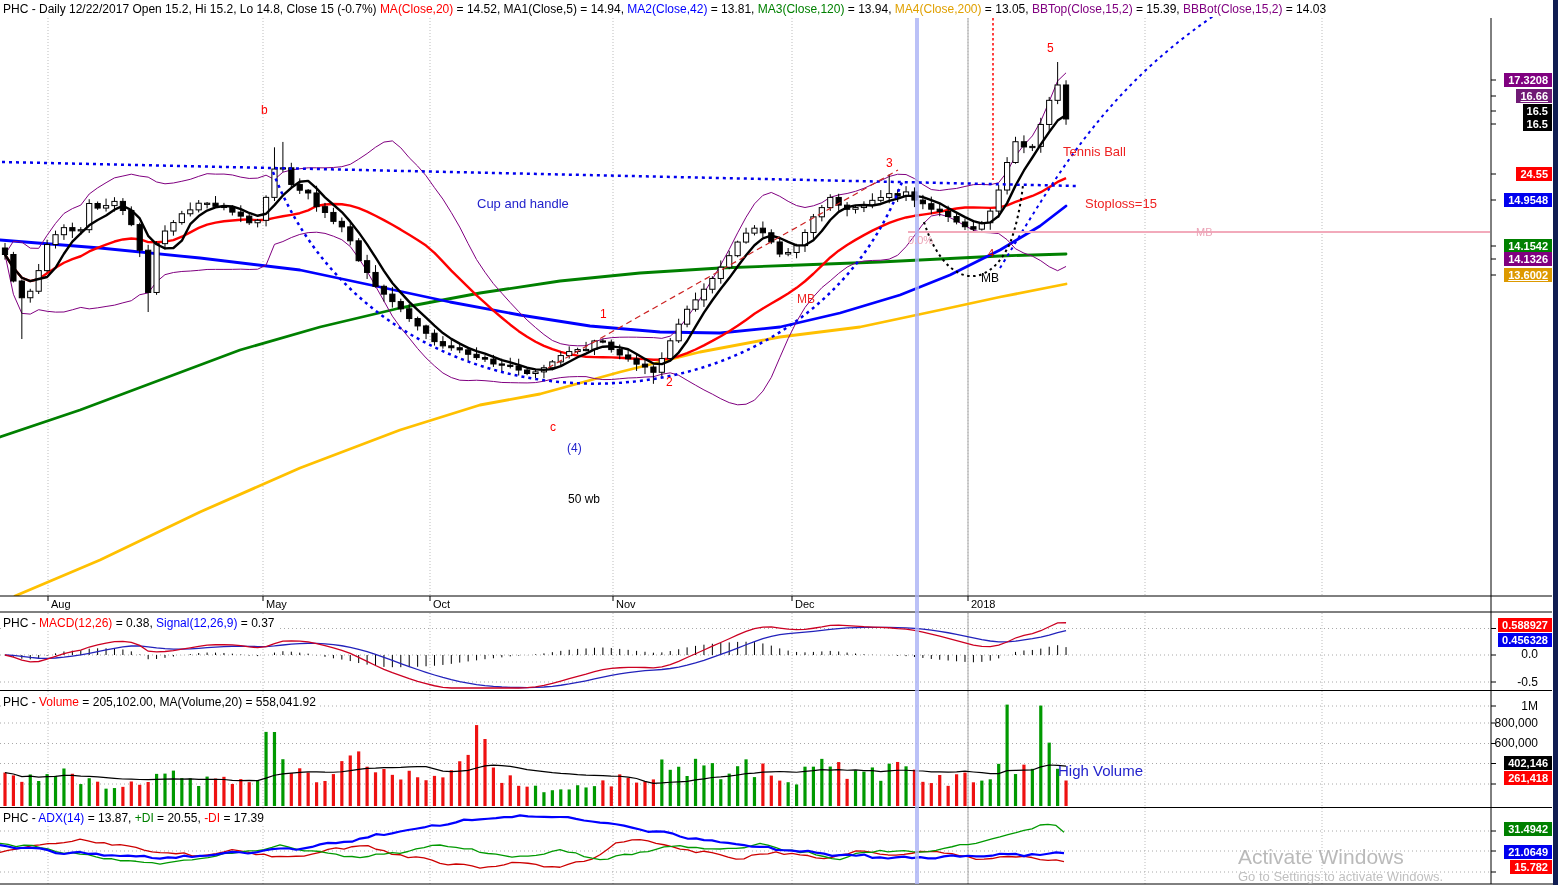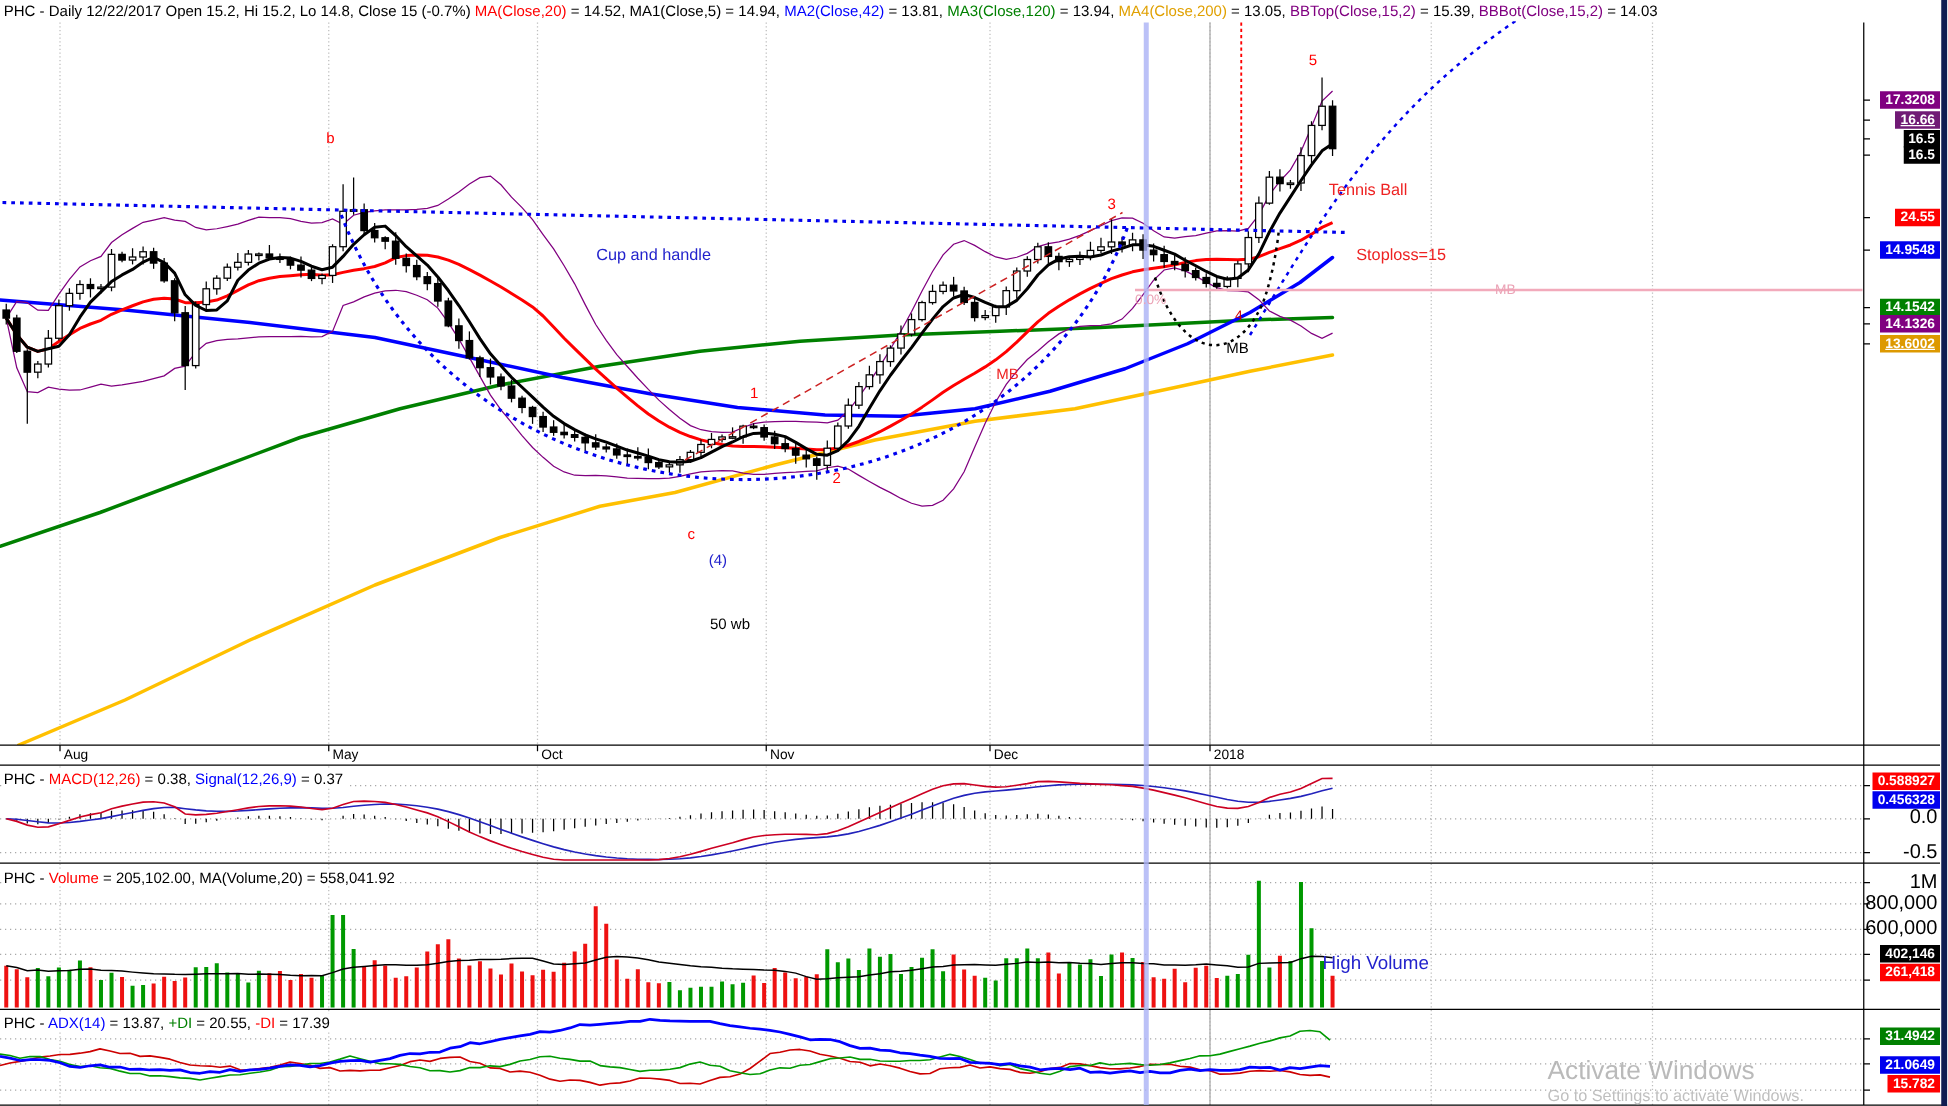--- a/index.html
+++ b/index.html
@@ -5,21 +5,21 @@
   html,body{margin:0;padding:0;background:#fff;}
   #app{position:relative;width:1558px;height:885px;background:#fff;overflow:hidden;
        font-family:"Liberation Sans",sans-serif;}
   #cv{position:absolute;left:0;top:0;}
   .titlebar{position:absolute;white-space:nowrap;font-size:12px;background:#fff;
             padding:0 4px 0 0;z-index:30;}
   .chip{position:absolute;right:6px;height:14px;line-height:14px;font-size:11px;font-weight:bold;
         color:#fff;padding:0 4px;z-index:25;}
   .chip .tri{position:absolute;left:-7px;top:0;width:0;height:0;
              border-top:7px solid transparent;border-bottom:7px solid transparent;}
-  .plainlab{position:absolute;right:8px;height:14px;line-height:14px;font-size:16px;
+  .plainlab{position:absolute;right:20px;height:14px;line-height:14px;font-size:12px;
             color:#000;z-index:24;text-align:right;}
   .monthlab{position:absolute;font-size:11px;color:#000;z-index:22;}
   .anno{position:absolute;white-space:nowrap;z-index:26;}
   .wm1{position:absolute;left:1238px;top:845px;font-size:21px;color:#aeaeae;opacity:.85;z-index:40;}
   .wm2{position:absolute;left:1238px;top:869px;font-size:13px;color:#b4b4b4;opacity:.85;z-index:40;}
   .scrollstrip{position:absolute;right:0;top:0;width:5px;height:885px;background:#101d52;z-index:50;}
 </style>
 </head>
 <body>
 

